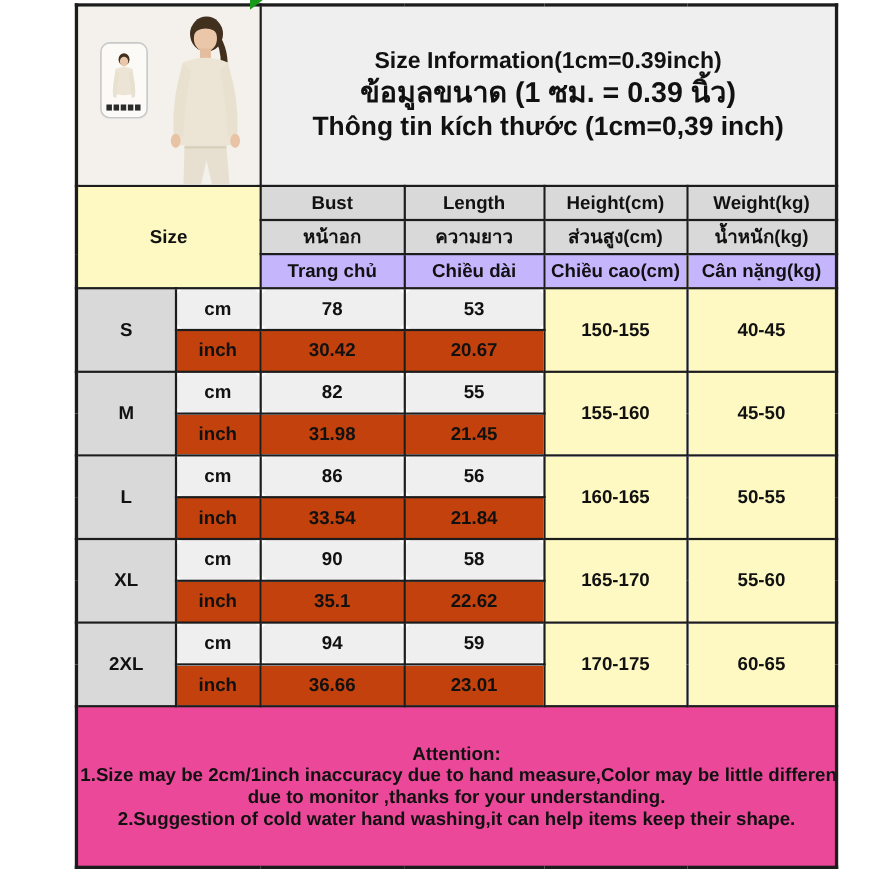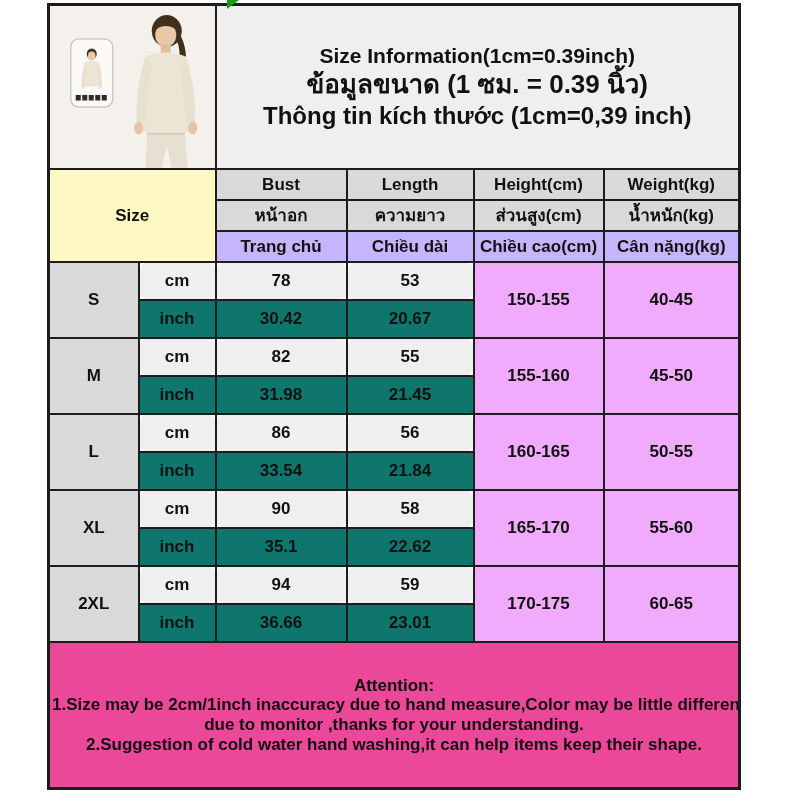--- a/index.html
+++ b/index.html
@@ -1,21 +1,21 @@
 <!DOCTYPE html>
 <html><head>
 <meta charset="utf-8">
 <style>
   html,body{margin:0;padding:0;background:#ffffff;}
   .canvas{
     position:relative;width:800px;height:800px;background:#ffffff;overflow:hidden;
     font-family:"Liberation Sans","DejaVu Sans",sans-serif;color:#111;
   }
   table.sheet{
-    position:absolute;left:47px;top:3px;width:691px;
+    position:absolute;left:68px;top:3px;width:691px;
     border-collapse:collapse;table-layout:fixed;
     border:3px solid #1c1c1c;
   }
   table.sheet td{
     border:2px solid #1c1c1c;
     text-align:center;vertical-align:middle;
     font-weight:bold;font-size:17px;line-height:1.15;
     padding:0 2px;overflow:hidden;
   }
   .r-top td{height:162px;}
@@ -27,22 +27,22 @@
   td.title-cell{background:#efefef;}
   .title-line-en{font-size:21px;font-weight:bold;margin:2px 0;}
   .title-line-th{font-size:26px;font-weight:bold;margin:2px 0;}
   .title-line-vi{font-size:24px;font-weight:bold;margin:2px 0;}
 
   td.hdr{background:#d9d9d9;}
   td.hdr-vi{background:#c4b5fd;}
   td.size-corner{background:#fef9c3;font-size:34px;font-weight:bold;}
   td.size-label{background:#d9d9d9;}
   td.shaded{background:#efefef;border-radius:10px;}
-  td.white{background:#0f766e;font-weight:bold;}
-  td.range{background:#f0abfc;}
+  td.white{background:#c2410c;font-weight:bold;}
+  td.range{background:#fef9c3;}
   td.hdr-th{font-size:16px;}
 
   td.attention-cell{
     background:#ec4899;text-align:left;vertical-align:top;
     font-weight:normal;font-size:17.5px;line-height:1.5;
     padding:3px 6px;
   }
   .att-line{white-space:nowrap;}
 
   .corner-marker{

